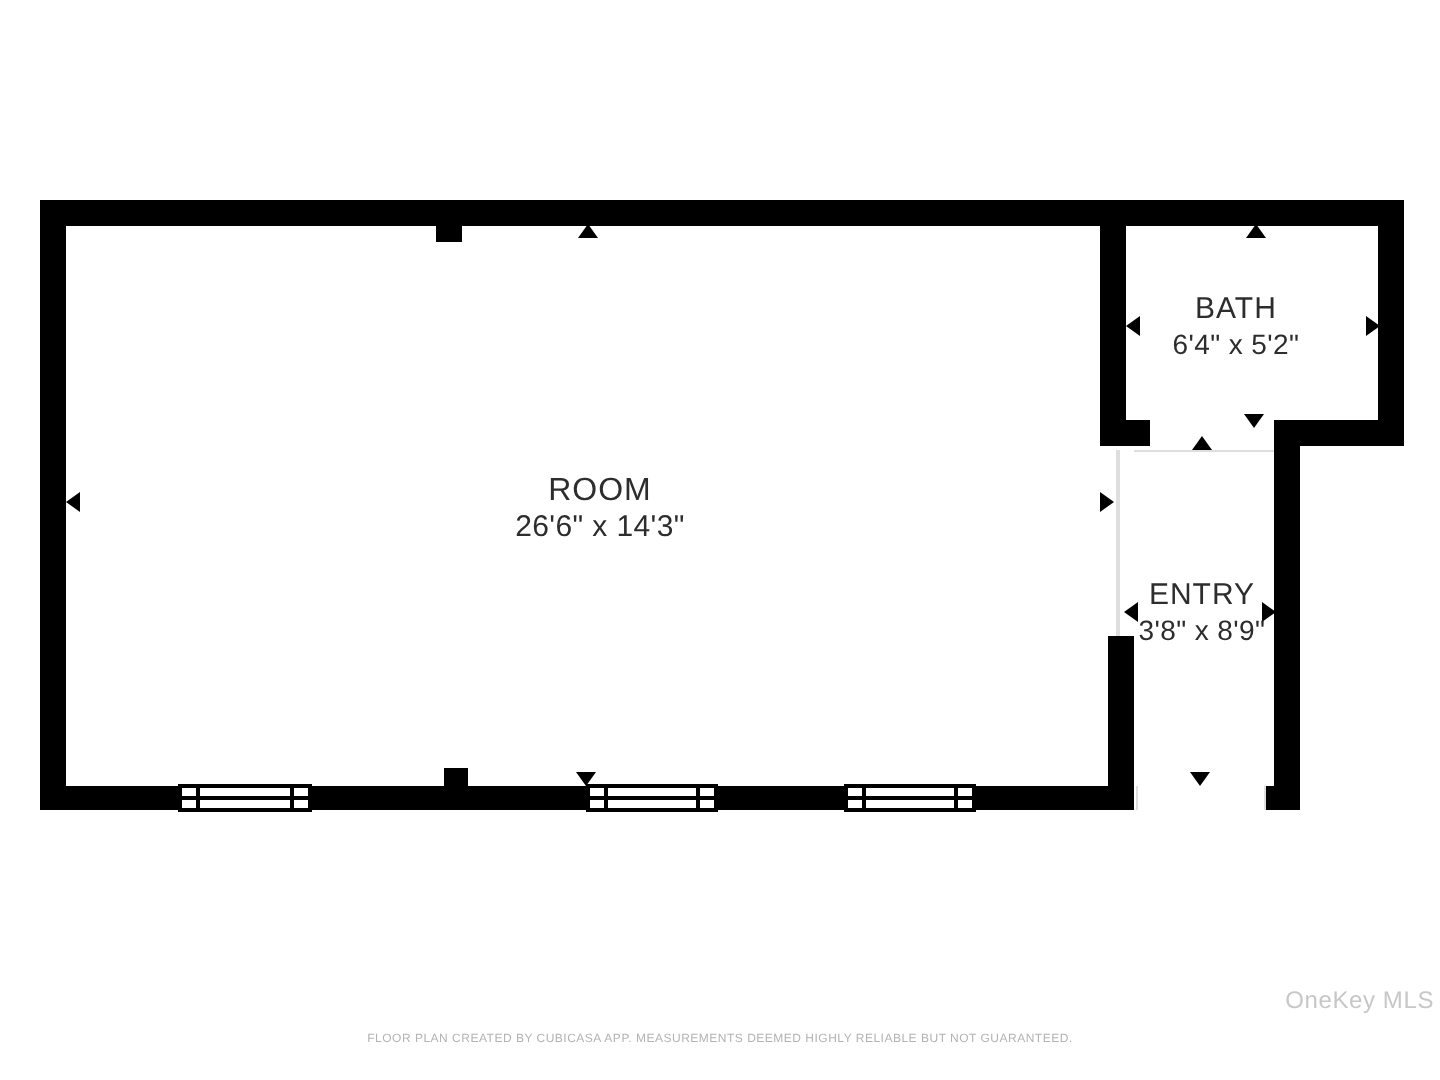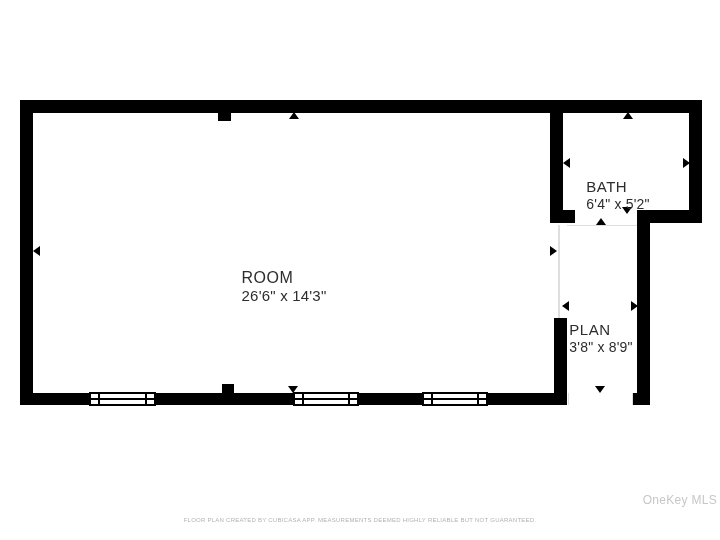--- a/index.html
+++ b/index.html
@@ -14,22 +14,22 @@
   .window{position:absolute;top:392px;height:14px;background:#fff;
     border:2px solid var(--wall,#000);box-sizing:border-box;}
   .wv{position:absolute;top:0;bottom:0;width:2px;background:var(--wall,#000);}
   .wh{position:absolute;left:0;right:0;top:50%;height:2px;margin-top:-1px;background:var(--wall,#000);}
   .sq{position:absolute;background:var(--wall,#000);}
   .tri{position:absolute;width:0;height:0;}
   .tri.up{border-left:5px solid transparent;border-right:5px solid transparent;border-bottom:7px solid var(--wall,#000);}
   .tri.down{border-left:5px solid transparent;border-right:5px solid transparent;border-top:7px solid var(--wall,#000);}
   .tri.left{border-top:5px solid transparent;border-bottom:5px solid transparent;border-right:7px solid var(--wall,#000);}
   .tri.right{border-top:5px solid transparent;border-bottom:5px solid transparent;border-left:7px solid var(--wall,#000);}
-  .room-label{position:absolute;transform:translateX(-50%);text-align:left;
-    color:var(--label-text,#2d2d2d);white-space:nowrap;margin-top:32px;}
+  .room-label{position:absolute;transform:translateX(-50%);text-align:center;
+    color:var(--label-text,#2d2d2d);white-space:nowrap;}
   .rname{font-size:16px;line-height:19px;letter-spacing:.5px;}
   .rdims{font-size:15px;line-height:18px;letter-spacing:.2px;}
   .room-label.small .rname{font-size:15px;line-height:18px;}
   .room-label.small .rdims{font-size:14px;line-height:17px;}
   .footer{position:absolute;left:0;right:0;top:517px;text-align:center;
     font-size:6px;letter-spacing:.25px;color:var(--footer-text,#b3b3b3);}
   .watermark{position:absolute;right:3px;top:493px;font-size:12px;
     color:var(--watermark-text,#c7c7c7);letter-spacing:.3px;}
 </style>
 </head>
@@ -78,29 +78,29 @@
   <i class="tri up" style="left:623px;top:112px"></i>
   <i class="tri left" style="left:563px;top:158px"></i>
   <i class="tri right" style="left:683px;top:158px"></i>
   <i class="tri down" style="left:622px;top:207px"></i>
   <i class="tri up" style="left:596px;top:218px"></i>
   <i class="tri right" style="left:550px;top:246px"></i>
   <i class="tri left" style="left:562px;top:301px"></i>
   <i class="tri right" style="left:631px;top:301px"></i>
   <i class="tri down" style="left:595px;top:386px"></i>
 
-  <div class="room-label" style="left:284px;top:236px">
+  <div class="room-label" style="left:300px;top:236px">
     <div class="rname">ROOM</div>
     <div class="rdims">26'6" x 14'3"</div>
   </div>
   <div class="room-label small" style="left:618px;top:146px">
     <div class="rname">BATH</div>
     <div class="rdims">6'4" x 5'2"</div>
   </div>
   <div class="room-label small" style="left:601px;top:289px">
-    <div class="rname">PLAN</div>
+    <div class="rname">ENTRY</div>
     <div class="rdims">3'8" x 8'9"</div>
   </div>
 
   <div class="footer">FLOOR PLAN CREATED BY CUBICASA APP. MEASUREMENTS DEEMED HIGHLY RELIABLE BUT NOT GUARANTEED.</div>
   <div class="watermark">OneKey MLS</div>
 
 </div>
 
 </body></html>

